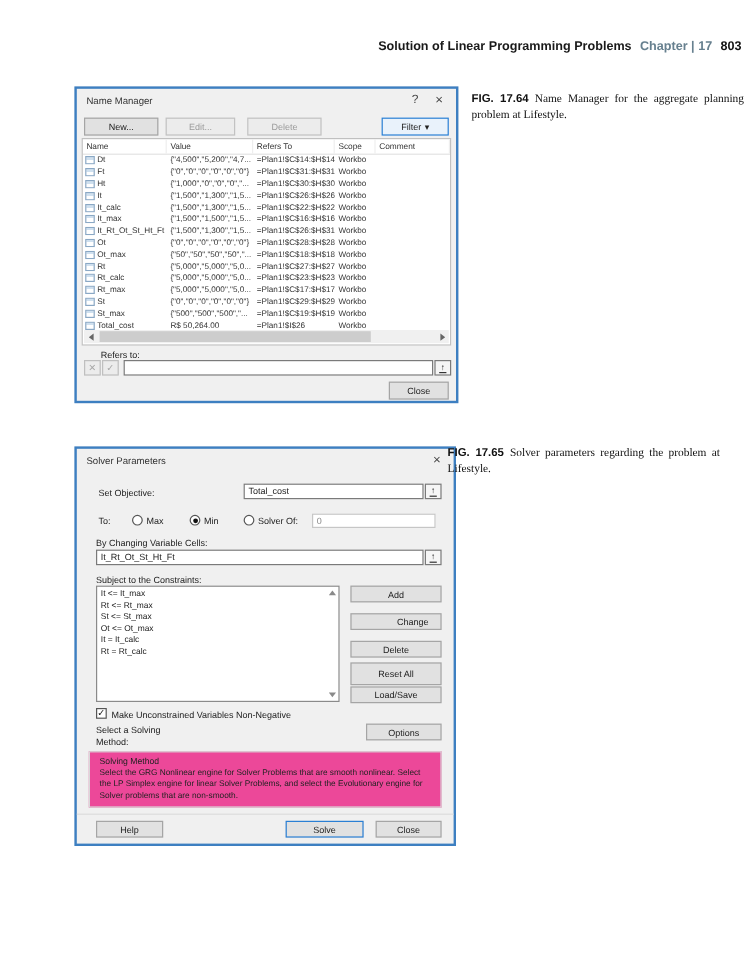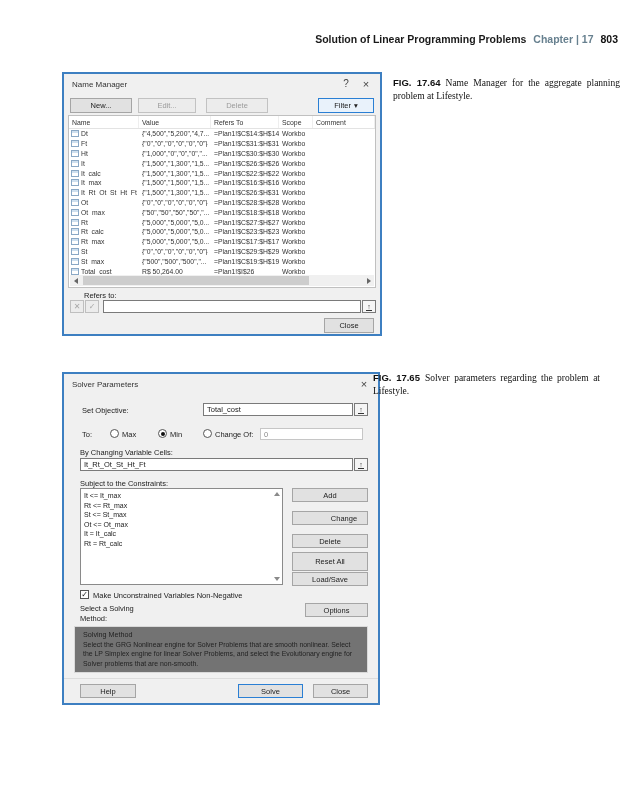--- a/index.html
+++ b/index.html
@@ -74,21 +74,21 @@
   .checkbox{position:absolute;width:9px;height:9px;border:1px solid #555;background:#fff;
             box-sizing:border-box;display:flex;align-items:center;justify-content:center;
             font-size:8px;color:#1a1a1a;line-height:1;}
   .listbox{position:absolute;background:#fff;border:1px solid #8a8a8a;box-sizing:border-box;
            font-size:7px;color:#222;padding:2px 0 0 3px;line-height:9.6px;overflow:hidden;}
   .lb-arrow{position:absolute;right:2px;}
   .dropdown{position:absolute;background:#fff;border:1px solid #7a7a7a;box-sizing:border-box;
             display:flex;align-items:center;font-size:7.5px;color:#222;}
   .dropdown .dd-txt{padding-left:4px;flex:1;}
   .dropdown .dd-arr{width:13px;display:flex;align-items:center;justify-content:center;}
-  .groupbox{position:absolute;background:#737373;border:1px solid #d9d9d9;box-sizing:border-box;}
+  .groupbox{position:absolute;background:#ec4899;border:1px solid #d9d9d9;box-sizing:border-box;}
   .gb-title{position:absolute;left:8px;top:3px;font-size:7.2px;color:#222;}
   .gb-text{position:absolute;left:8px;right:8px;top:13px;font-size:6.9px;line-height:1.36;color:#222;}
   .sep{position:absolute;height:1px;background:#dcdcdc;left:0;right:0;}
 </style>
 </head>
 <body>
 
 <div id="page">
 
   <div class="runhead">
@@ -308,21 +308,21 @@
     <div class="refedit" style="left:290px;top:29px;width:14px;height:13px;">
         <span class="arr">↑</span>
       </div>
 
     <span class="lbl" style="left:18px;top:56px;">To:</span>
     <span class="radio" style="left:46px;top:55px;"></span>
     <span class="lbl" style="left:58px;top:56px;">Max</span>
     <span class="radio sel" style="left:94px;top:55px;"></span>
     <span class="lbl" style="left:106px;top:56px;">Min</span>
     <span class="radio" style="left:139px;top:55px;"></span>
-    <span class="lbl" style="left:151px;top:56px;">Change Of:</span>
+    <span class="lbl" style="left:151px;top:56px;">Solver Of:</span>
     <div class="field disabled" style="left:196px;top:54px;width:103px;height:12px;">0</div>
 
     <span class="lbl" style="left:16px;top:74px;">By Changing Variable Cells:</span>
     <div class="field" style="left:16px;top:84px;width:273px;height:13px;">It_Rt_Ot_St_Ht_Ft</div>
     <div class="refedit" style="left:290px;top:84px;width:14px;height:13px;">
         <span class="arr">↑</span>
       </div>
 
     <span class="lbl" style="left:16px;top:105px;">Subject to the Constraints:</span>
     <div class="listbox" style="left:16px;top:114px;width:203px;height:97px;">

